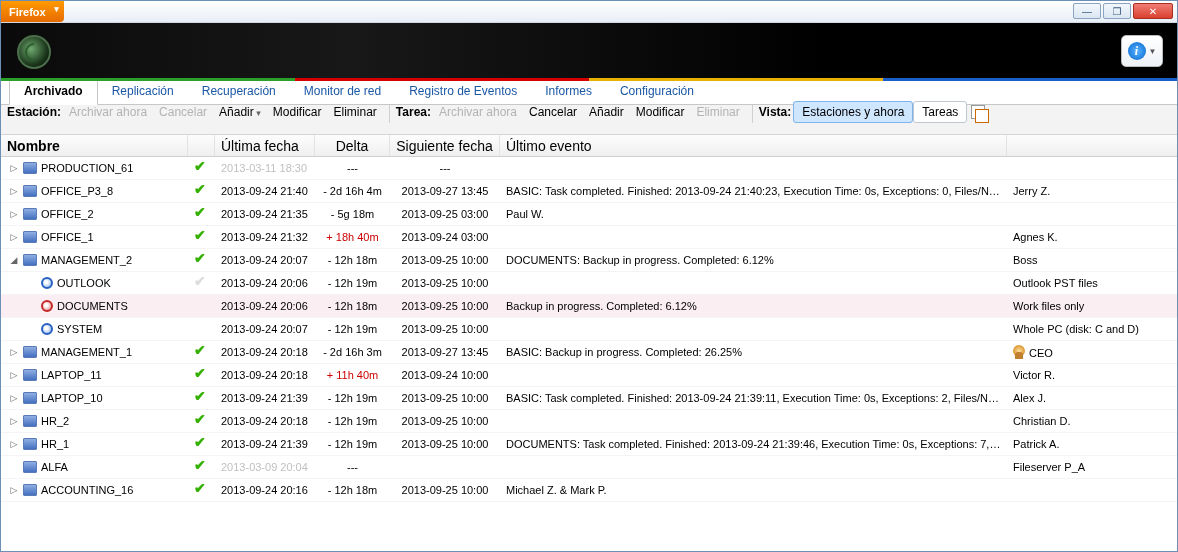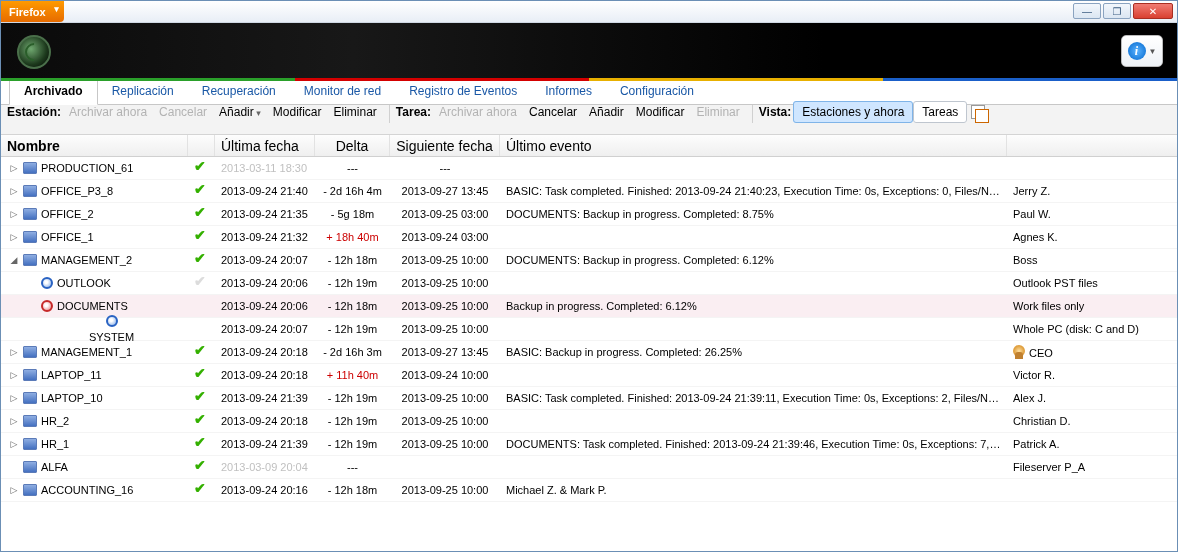--- a/index.html
+++ b/index.html
@@ -151,21 +151,20 @@
         <span class="tree" style="padding-left: 2px;">
           <span class="exp">▷</span>
           <span class="pc-ico"></span>
           <span>OFFICE_2</span>
         </span>
       </div>
       <div class="cell c2"><span class="ok"></span></div>
       <div class="cell c3">2013-09-24 21:35</div>
       <div class="cell c4">- 5g 18m</div>
       <div class="cell c5">2013-09-25 03:00</div>
-      <div class="cell c6">DOCUMENTS: Backup in progress. Completed: 8.75%</div>
       <div class="cell c7"><span>Paul W.</span></div>
     </div>
     <div class="row">
       <div class="cell c1">
         <span class="tree" style="padding-left: 2px;">
           <span class="exp">▷</span>
           <span class="pc-ico"></span>
           <span>OFFICE_1</span>
         </span>
       </div>
@@ -214,21 +213,21 @@
       </div>
       <div class="cell c2"></div>
       <div class="cell c3">2013-09-24 20:06</div>
       <div class="cell c4">- 12h 18m</div>
       <div class="cell c5">2013-09-25 10:00</div>
       <div class="cell c6">Backup in progress. Completed: 6.12%</div>
       <div class="cell c7"><span>Work files only</span></div>
     </div>
     <div class="row">
       <div class="cell c1">
-        <span class="tree" style="padding-left: 34px; flex-direction: column;">
+        <span class="tree" style="padding-left: 34px;">
           <span class="task-ico ti-blue"></span>
           <span>SYSTEM</span>
         </span>
       </div>
       <div class="cell c2"></div>
       <div class="cell c3">2013-09-24 20:07</div>
       <div class="cell c4">- 12h 19m</div>
       <div class="cell c5">2013-09-25 10:00</div>
       <div class="cell c6"></div>
       <div class="cell c7"><span>Whole PC (disk: C and D)</span></div>

